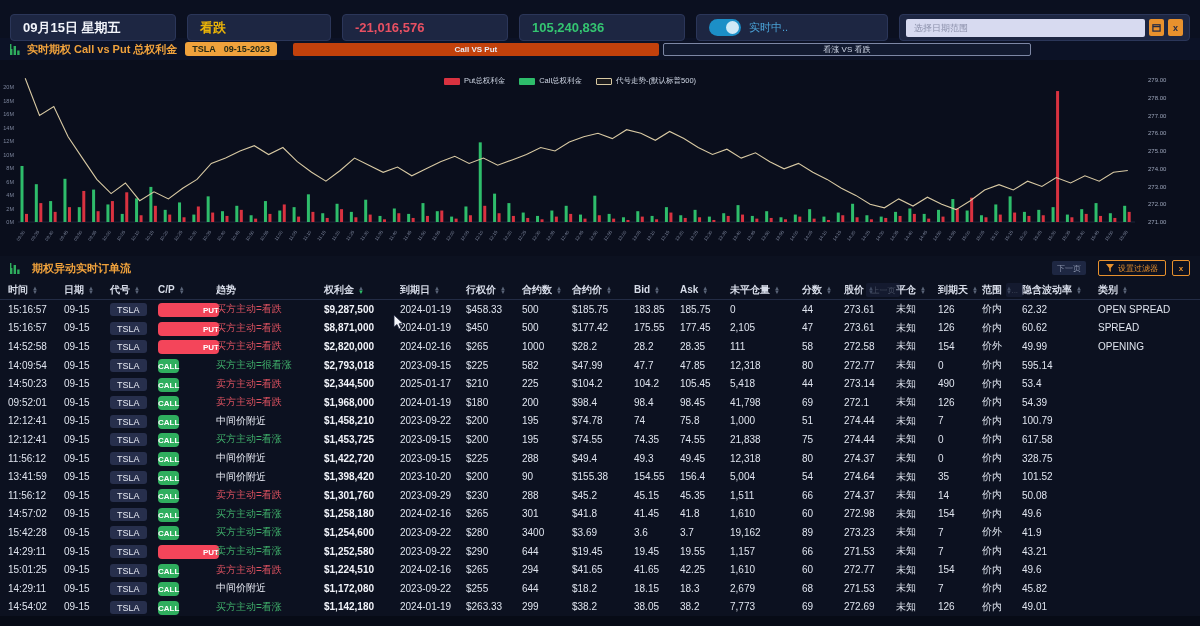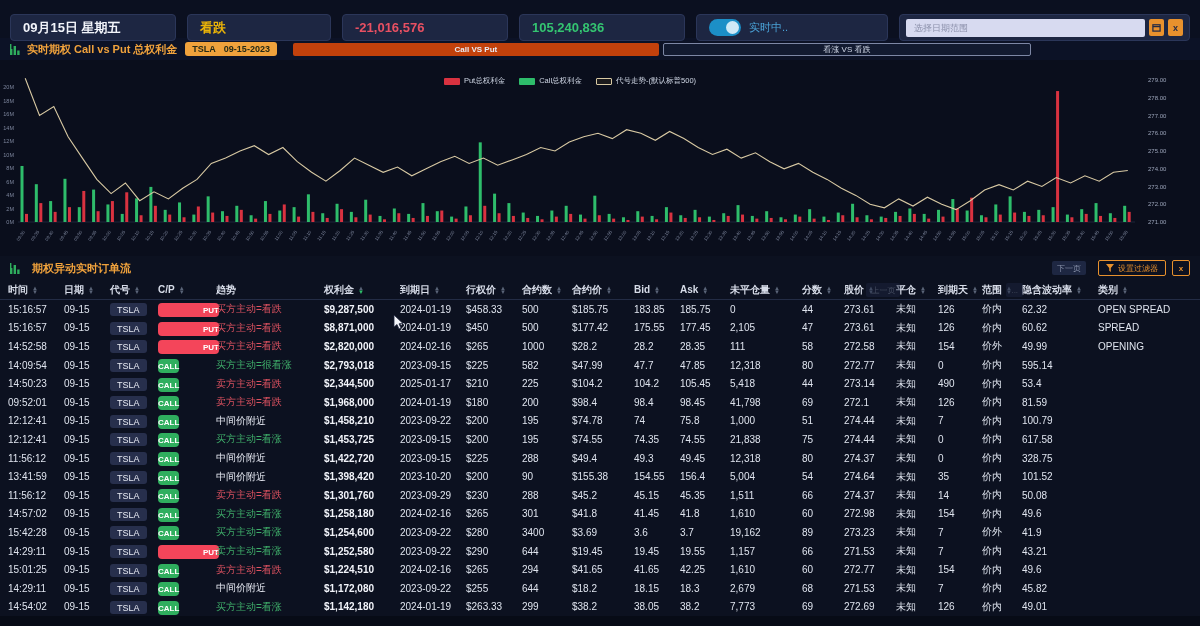--- a/index.html
+++ b/index.html
@@ -696,21 +696,21 @@
         <div>200</div>
         <div>$98.4</div>
         <div>98.4</div>
         <div>98.45</div>
         <div>41,798</div>
         <div>69</div>
         <div>272.1</div>
         <div>未知</div>
         <div>126</div>
         <div>价内</div>
-        <div>81.59</div>
+        <div>54.39</div>
         <div></div>
       </div>
       <div class="grid row">
         <div>12:12:41</div>
         <div>09-15</div>
         <div><span class="sym-badge">TSLA</span></div>
         <div><span class="cp-badge call">CALL</span></div>
         <div class="c-trend t-neutral">中间价附近</div>
         <div class="c-prem">$1,458,210</div>
         <div>2023-09-22</div>

